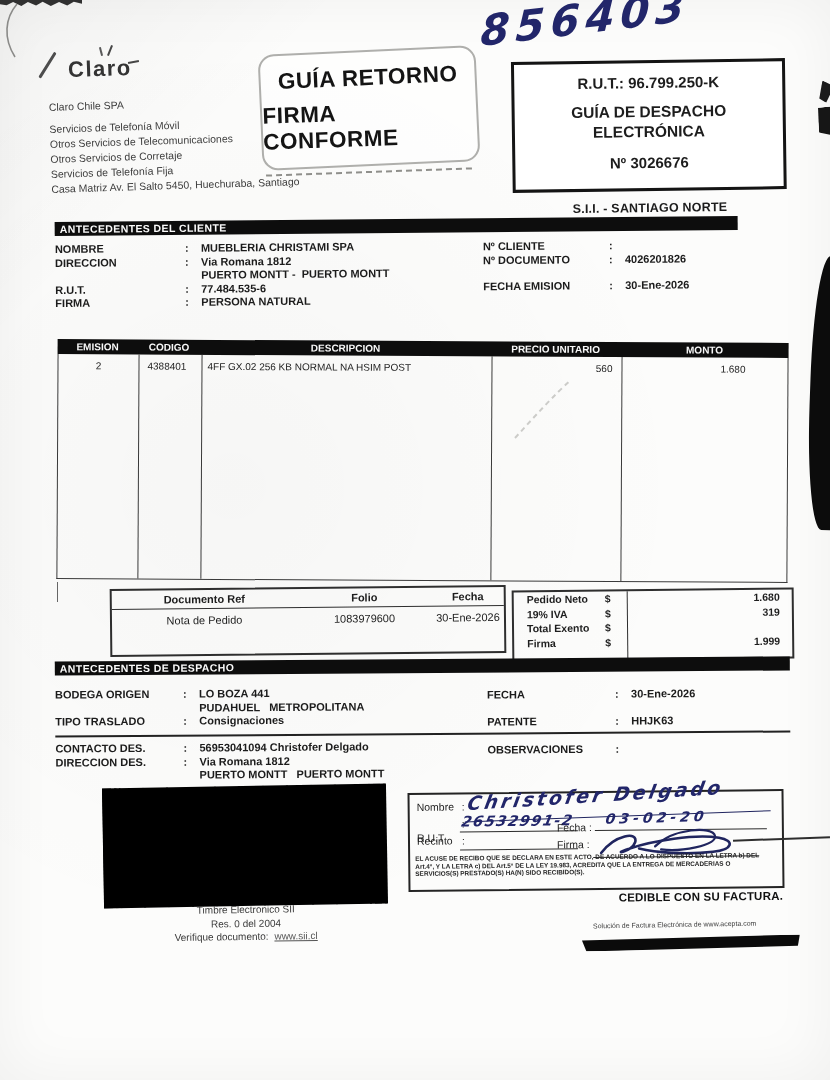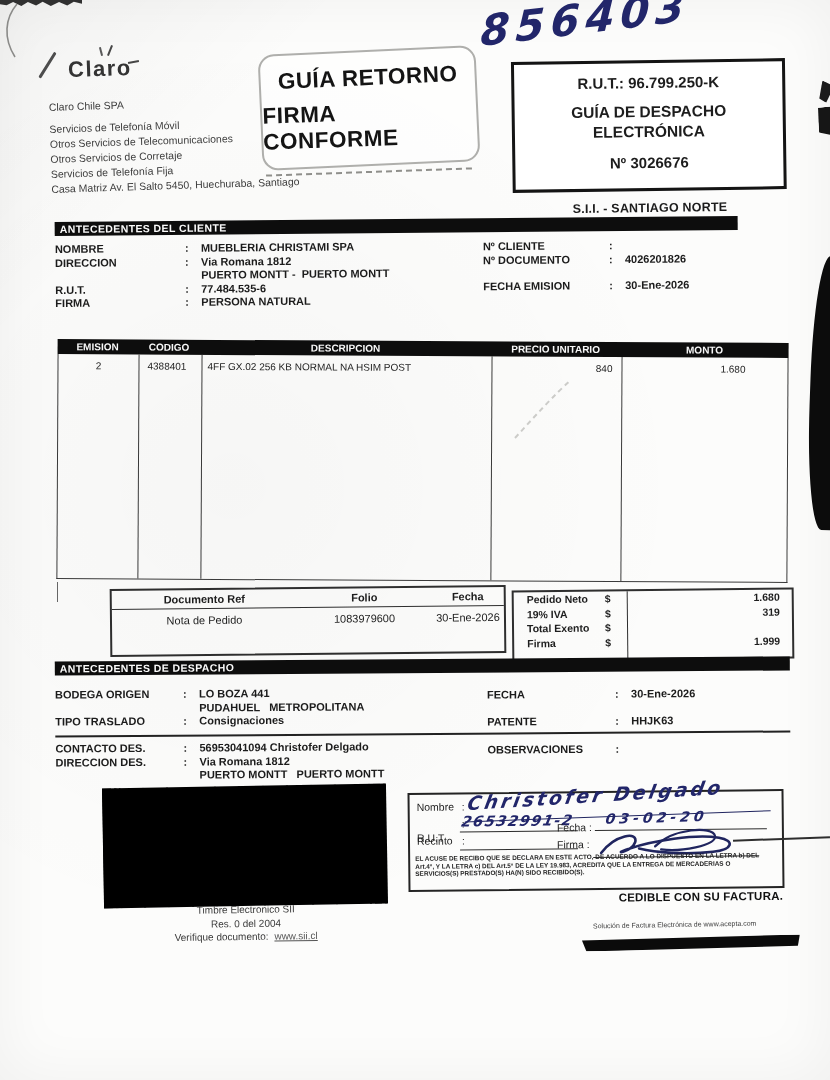--- a/index.html
+++ b/index.html
@@ -241,21 +241,21 @@
     </div>
     <div class="items-body">
       <div class="vline" style="left:80px"></div>
       <div class="vline" style="left:143px"></div>
       <div class="vline" style="left:433px"></div>
       <div class="vline" style="left:563px"></div>
       <div class="items-row">
         <span class="c-cant">2</span>
         <span class="c-cod">4388401</span>
         <span class="c-desc">4FF GX.02 256 KB NORMAL NA HSIM POST</span>
-        <span class="c-prec">840</span>
+        <span class="c-prec">560</span>
         <span class="c-monto">1.680</span>
       </div>
     </div>
   </div>
   <div class="abs stub-line"></div>
 
   <div class="abs docref">
     <div class="docref-head">
       <span>Documento Ref</span>
       <span>Folio</span>

